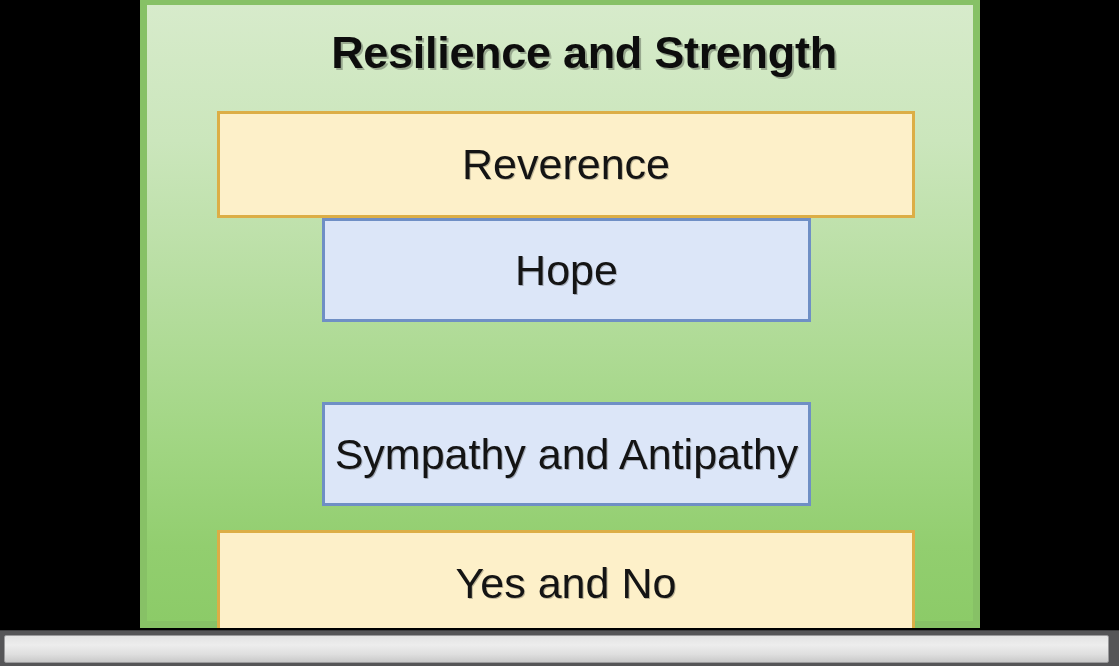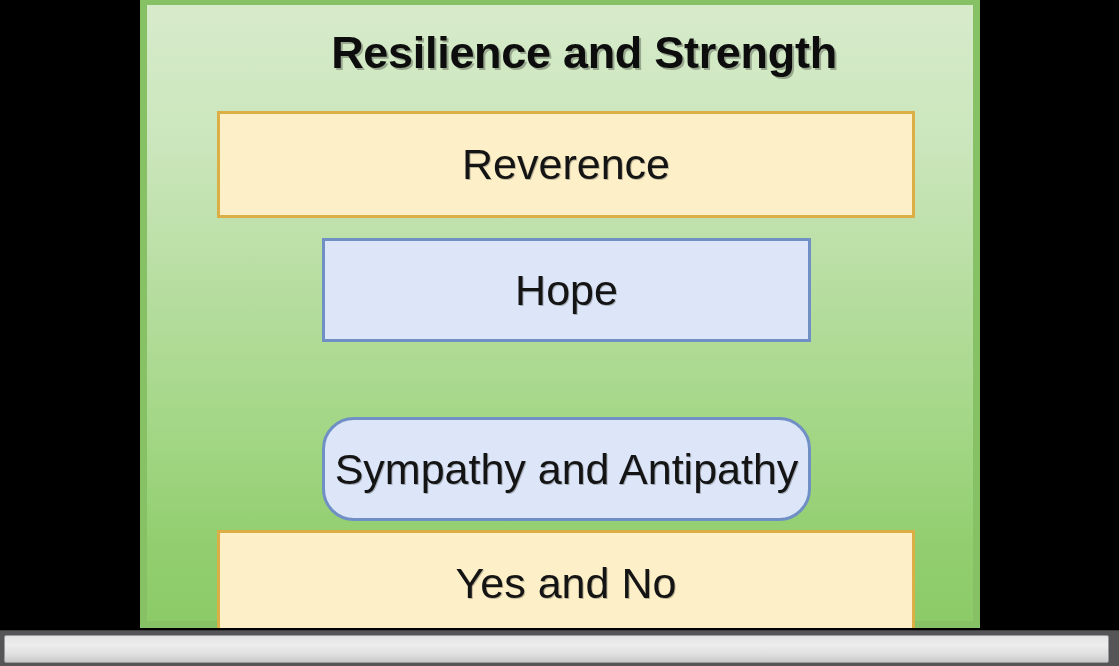--- a/index.html
+++ b/index.html
@@ -85,23 +85,23 @@
     background: #dce6f8;
     border: 3px solid #6f8fc5;
   }
   .row-pink {
     background: #f7ced0;
     border: 3px solid #b4453f;
   }
 
   
   #row-reverence  { left: 70px;  top: 106px; width: 698px; height: 107px; align-items: center; }
-  #row-hope       { left: 175px; top: 213px; width: 489px; height: 104px; margin-top: 20px; }
+  #row-hope       { left: 175px; top: 213px; width: 489px; height: 104px; }
   #row-love       { left: 278px; top: 317px; width: 281px; height: 104px; }
-  #row-sympathy   { left: 175px; top: 412px; width: 489px; height: 104px; border-radius: 32px; }
+  #row-sympathy   { left: 175px; top: 397px; width: 489px; height: 104px; }
   #row-yesno      { left: 70px;  top: 525px; width: 698px; height: 107px; justify-content: center; }
 
   
   #hscrollbar {
     position: absolute;
     left: 0;
     top: 630px;
     width: 1119px;
     height: 36px;
     background: #555557;

